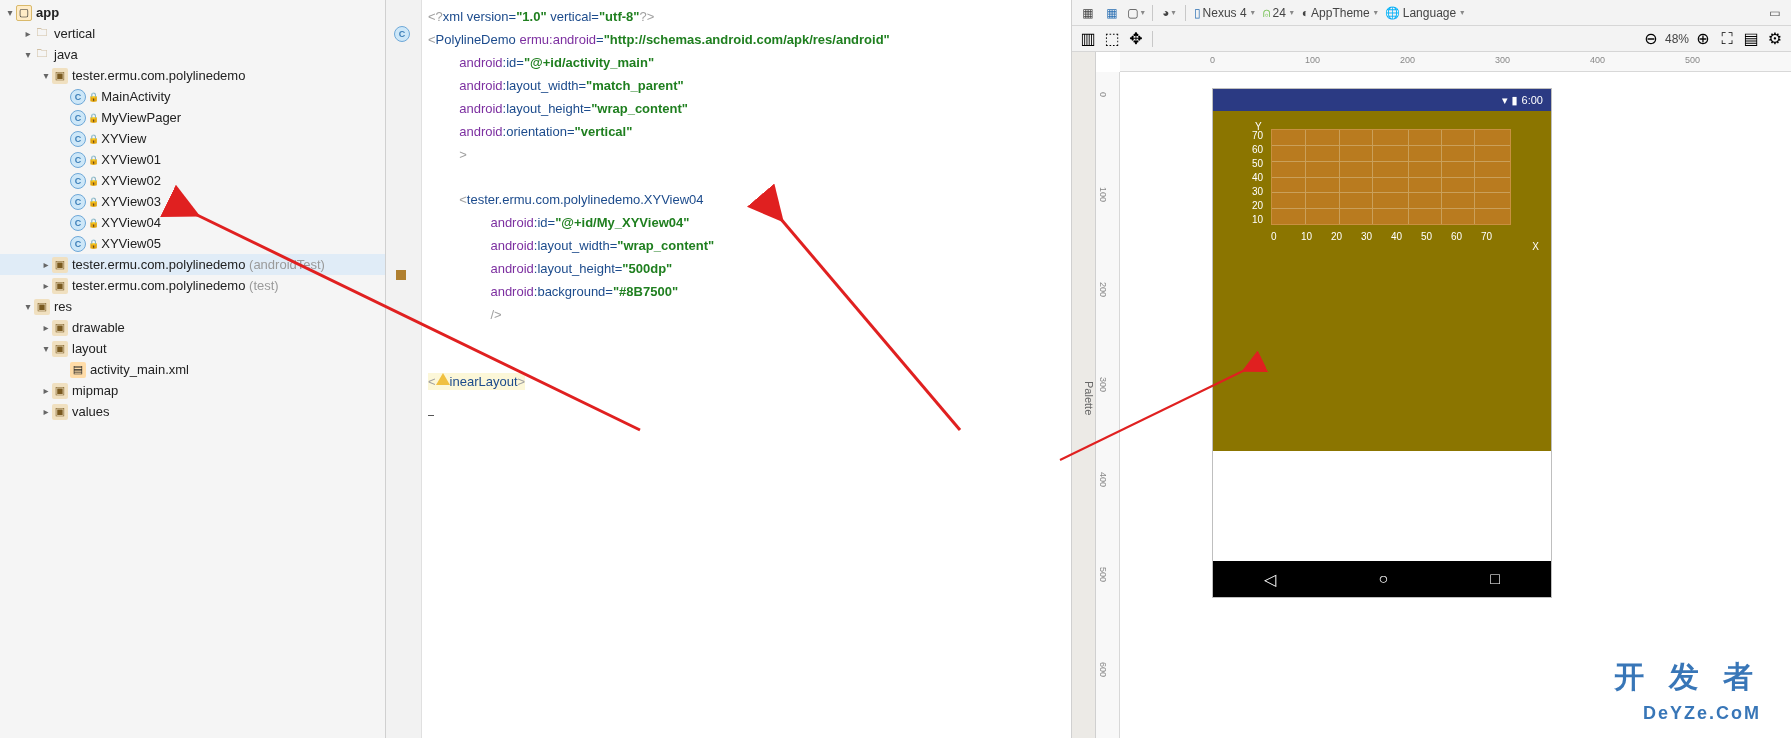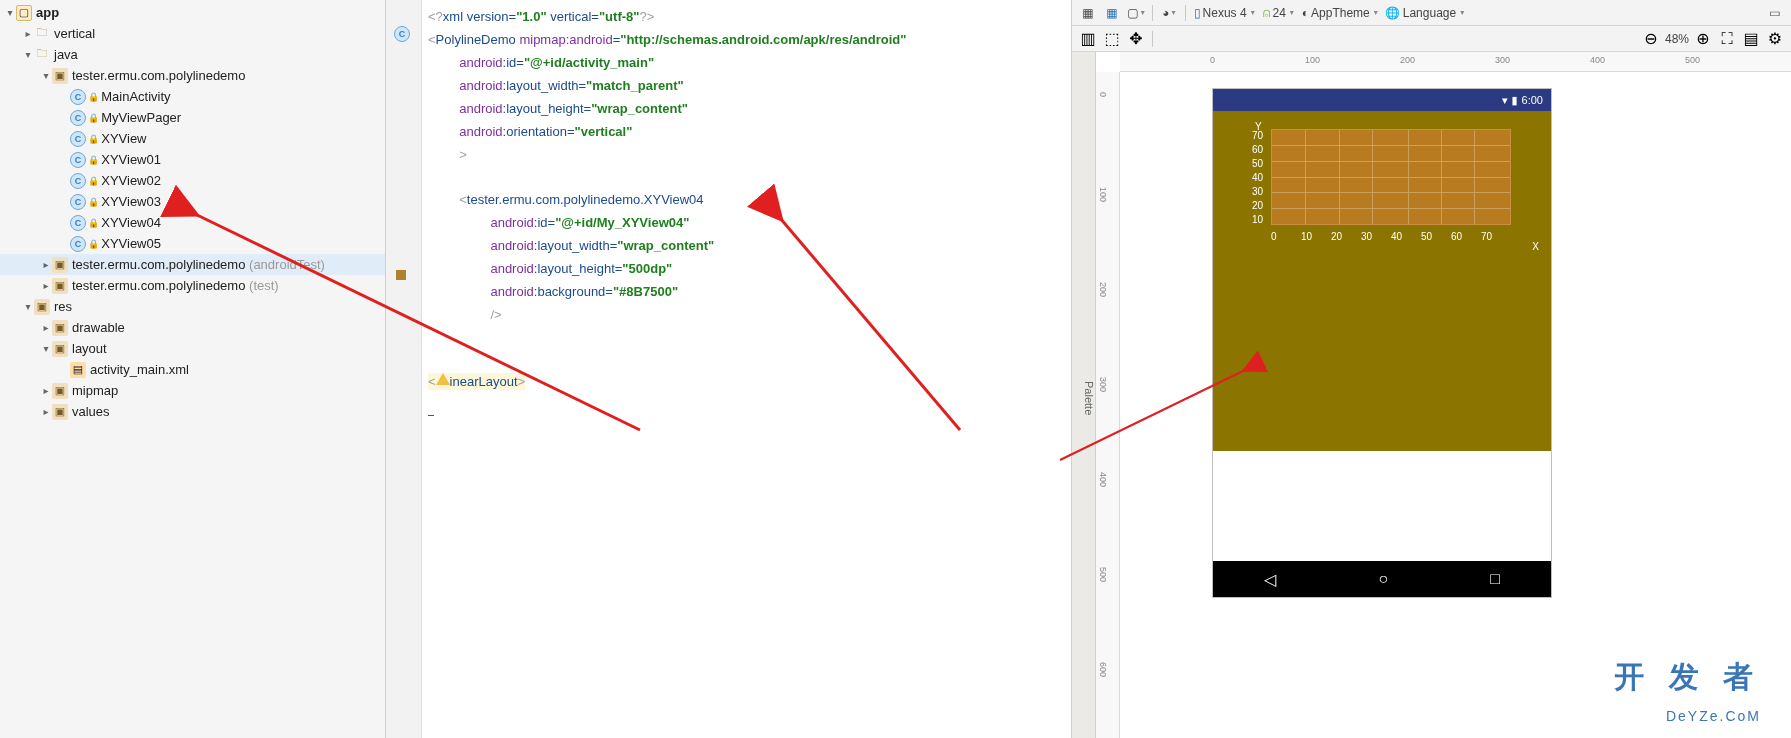--- a/index.html
+++ b/index.html
@@ -67,21 +67,21 @@
 .grid .vline { position:absolute; top:0; bottom:0; width:1px; background:#caa05a; }
 .grid .hline { position:absolute; left:0; right:0; height:1px; background:#caa05a; }
 .xticks { position:absolute; left:30px; top:108px; width:270px; display:flex; font-size:10px; color:#fff; }
 .xticks span { width:30px; text-align:left; }
 .nav-bar { height:36px; background:#000; display:flex; align-items:center; justify-content:space-around; color:#fff; font-size:16px; }
 .blank { height:110px; background:#fff; }
 
 
 .arrow { position:absolute; pointer-events:none; }
 .watermark { position:absolute; right:30px; bottom:40px; font-size:30px; font-weight:bold; color:#2e6fb4; letter-spacing:8px; font-family:"SimHei",sans-serif; opacity:0.95; pointer-events:none; }
-.watermark2 { position:absolute; right:30px; bottom:14px; font-size:14px; font-weight:normal; color:#2e6fb4; letter-spacing:2px; font-family:Arial; opacity:0.95; pointer-events:none; }
+.watermark2 { position:absolute; right:30px; bottom:14px; font-size:18px; font-weight:bold; color:#2e6fb4; letter-spacing:2px; font-family:Arial; opacity:0.95; pointer-events:none; }
 </style>
 </head>
 <body>
 
 <div class="root">
 
   <div class="sidebar">
     <div class="tree-row i1">
         <span class="exp">▾</span>
         <span class="icn mod">▢</span>
@@ -183,21 +183,21 @@
         <span>values</span>
       </div>
   </div>
 
   <div class="editor">
     <div class="gutter">
       <div class="gut-c" style="top:26px">C</div>
       <div class="gut-bp" style="top:270px"></div>
     </div>
     <div class="code"><span class="gr">&lt;?</span><span class="kw">xml version=</span><span class="st">"1.0"</span><span class="kw"> vertical=</span><span class="st">"utf-8"</span><span class="gr">?&gt;</span>
-<span class="gr">&lt;</span><span class="tg">PolylineDemo </span><span class="at">mipmap:</span><span class="at">android</span><span class="kw">=</span><span class="st">"http://schemas.android.com/apk/res/android"</span>
+<span class="gr">&lt;</span><span class="tg">PolylineDemo </span><span class="at">ermu:</span><span class="at">android</span><span class="kw">=</span><span class="st">"http://schemas.android.com/apk/res/android"</span>
     <span class="at">android</span><span class="kw">:id=</span><span class="st">"@+id/activity_main"</span>
     <span class="at">android</span><span class="kw">:layout_width=</span><span class="st">"match_parent"</span>
     <span class="at">android</span><span class="kw">:layout_height=</span><span class="st">"wrap_content"</span>
     <span class="at">android</span><span class="kw">:orientation=</span><span class="st">"vertical"</span>
     <span class="gr">&gt;</span>
 
     <span class="gr">&lt;</span><span class="tg">tester.ermu.com.polylinedemo.XYView04</span>
         <span class="at">android</span><span class="kw">:id=</span><span class="st">"@+id/My_XYView04"</span>
         <span class="at">android</span><span class="kw">:layout_width=</span><span class="st">"wrap_content"</span>
         <span class="at">android</span><span class="kw">:layout_height=</span><span class="st">"500dp"</span>

